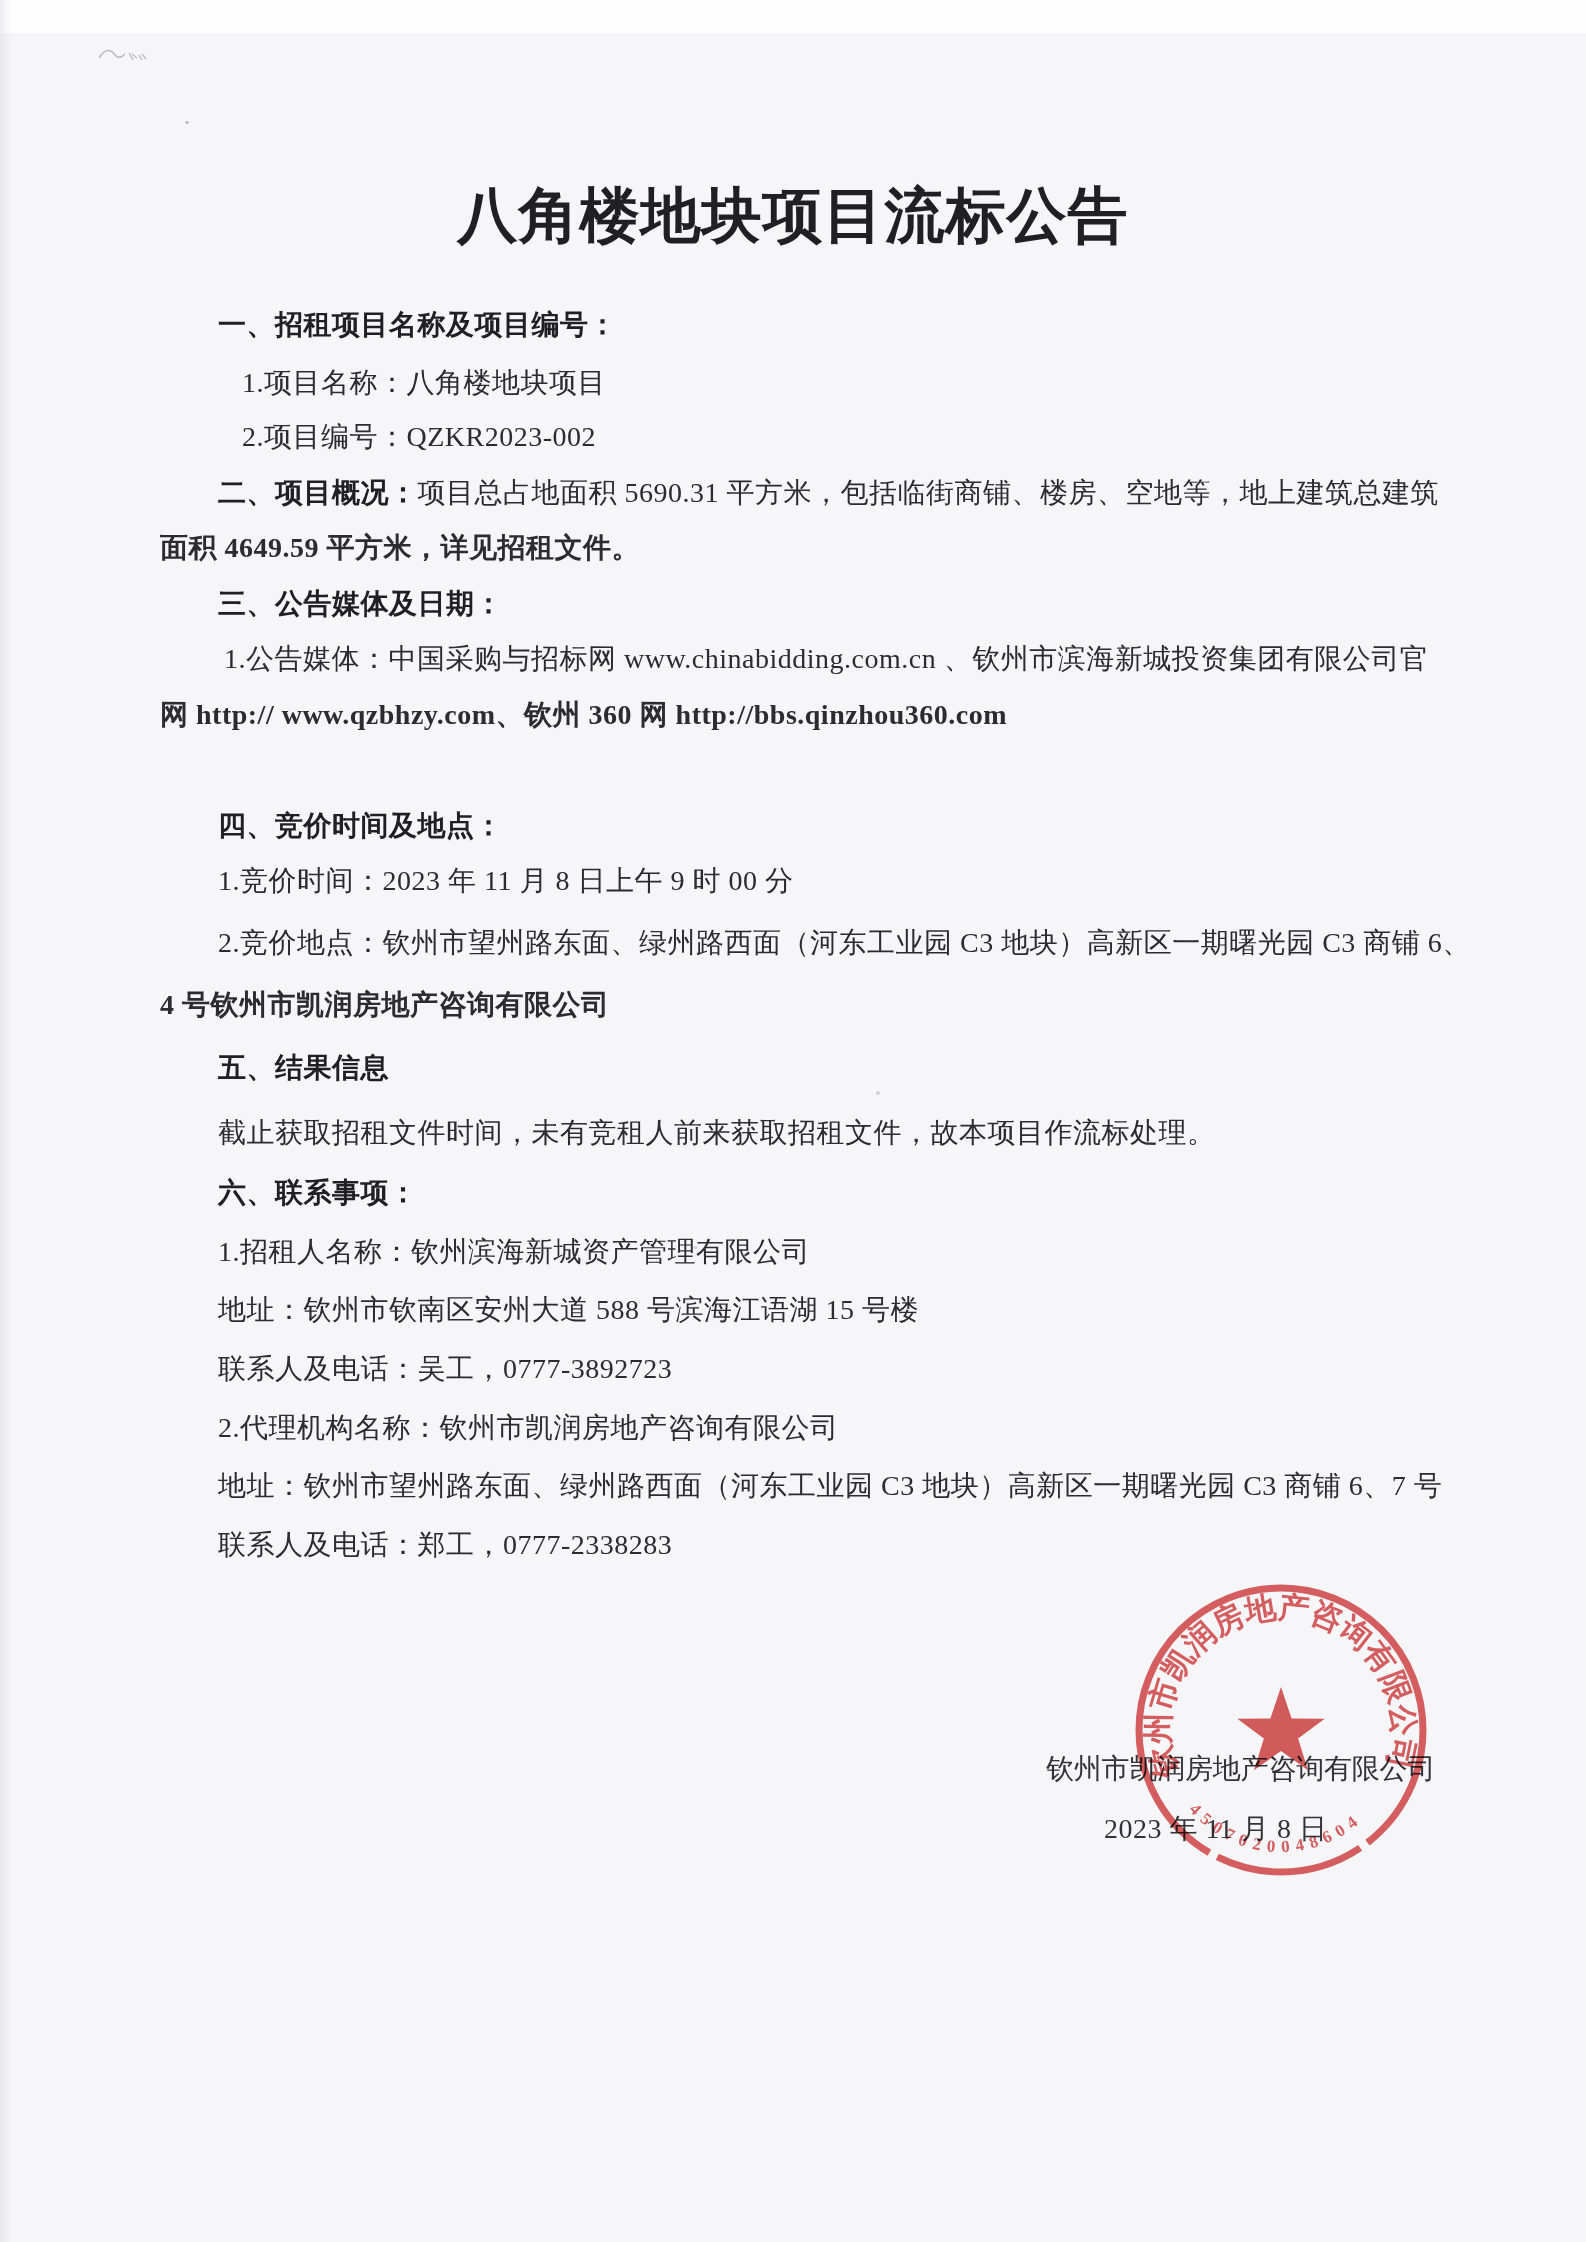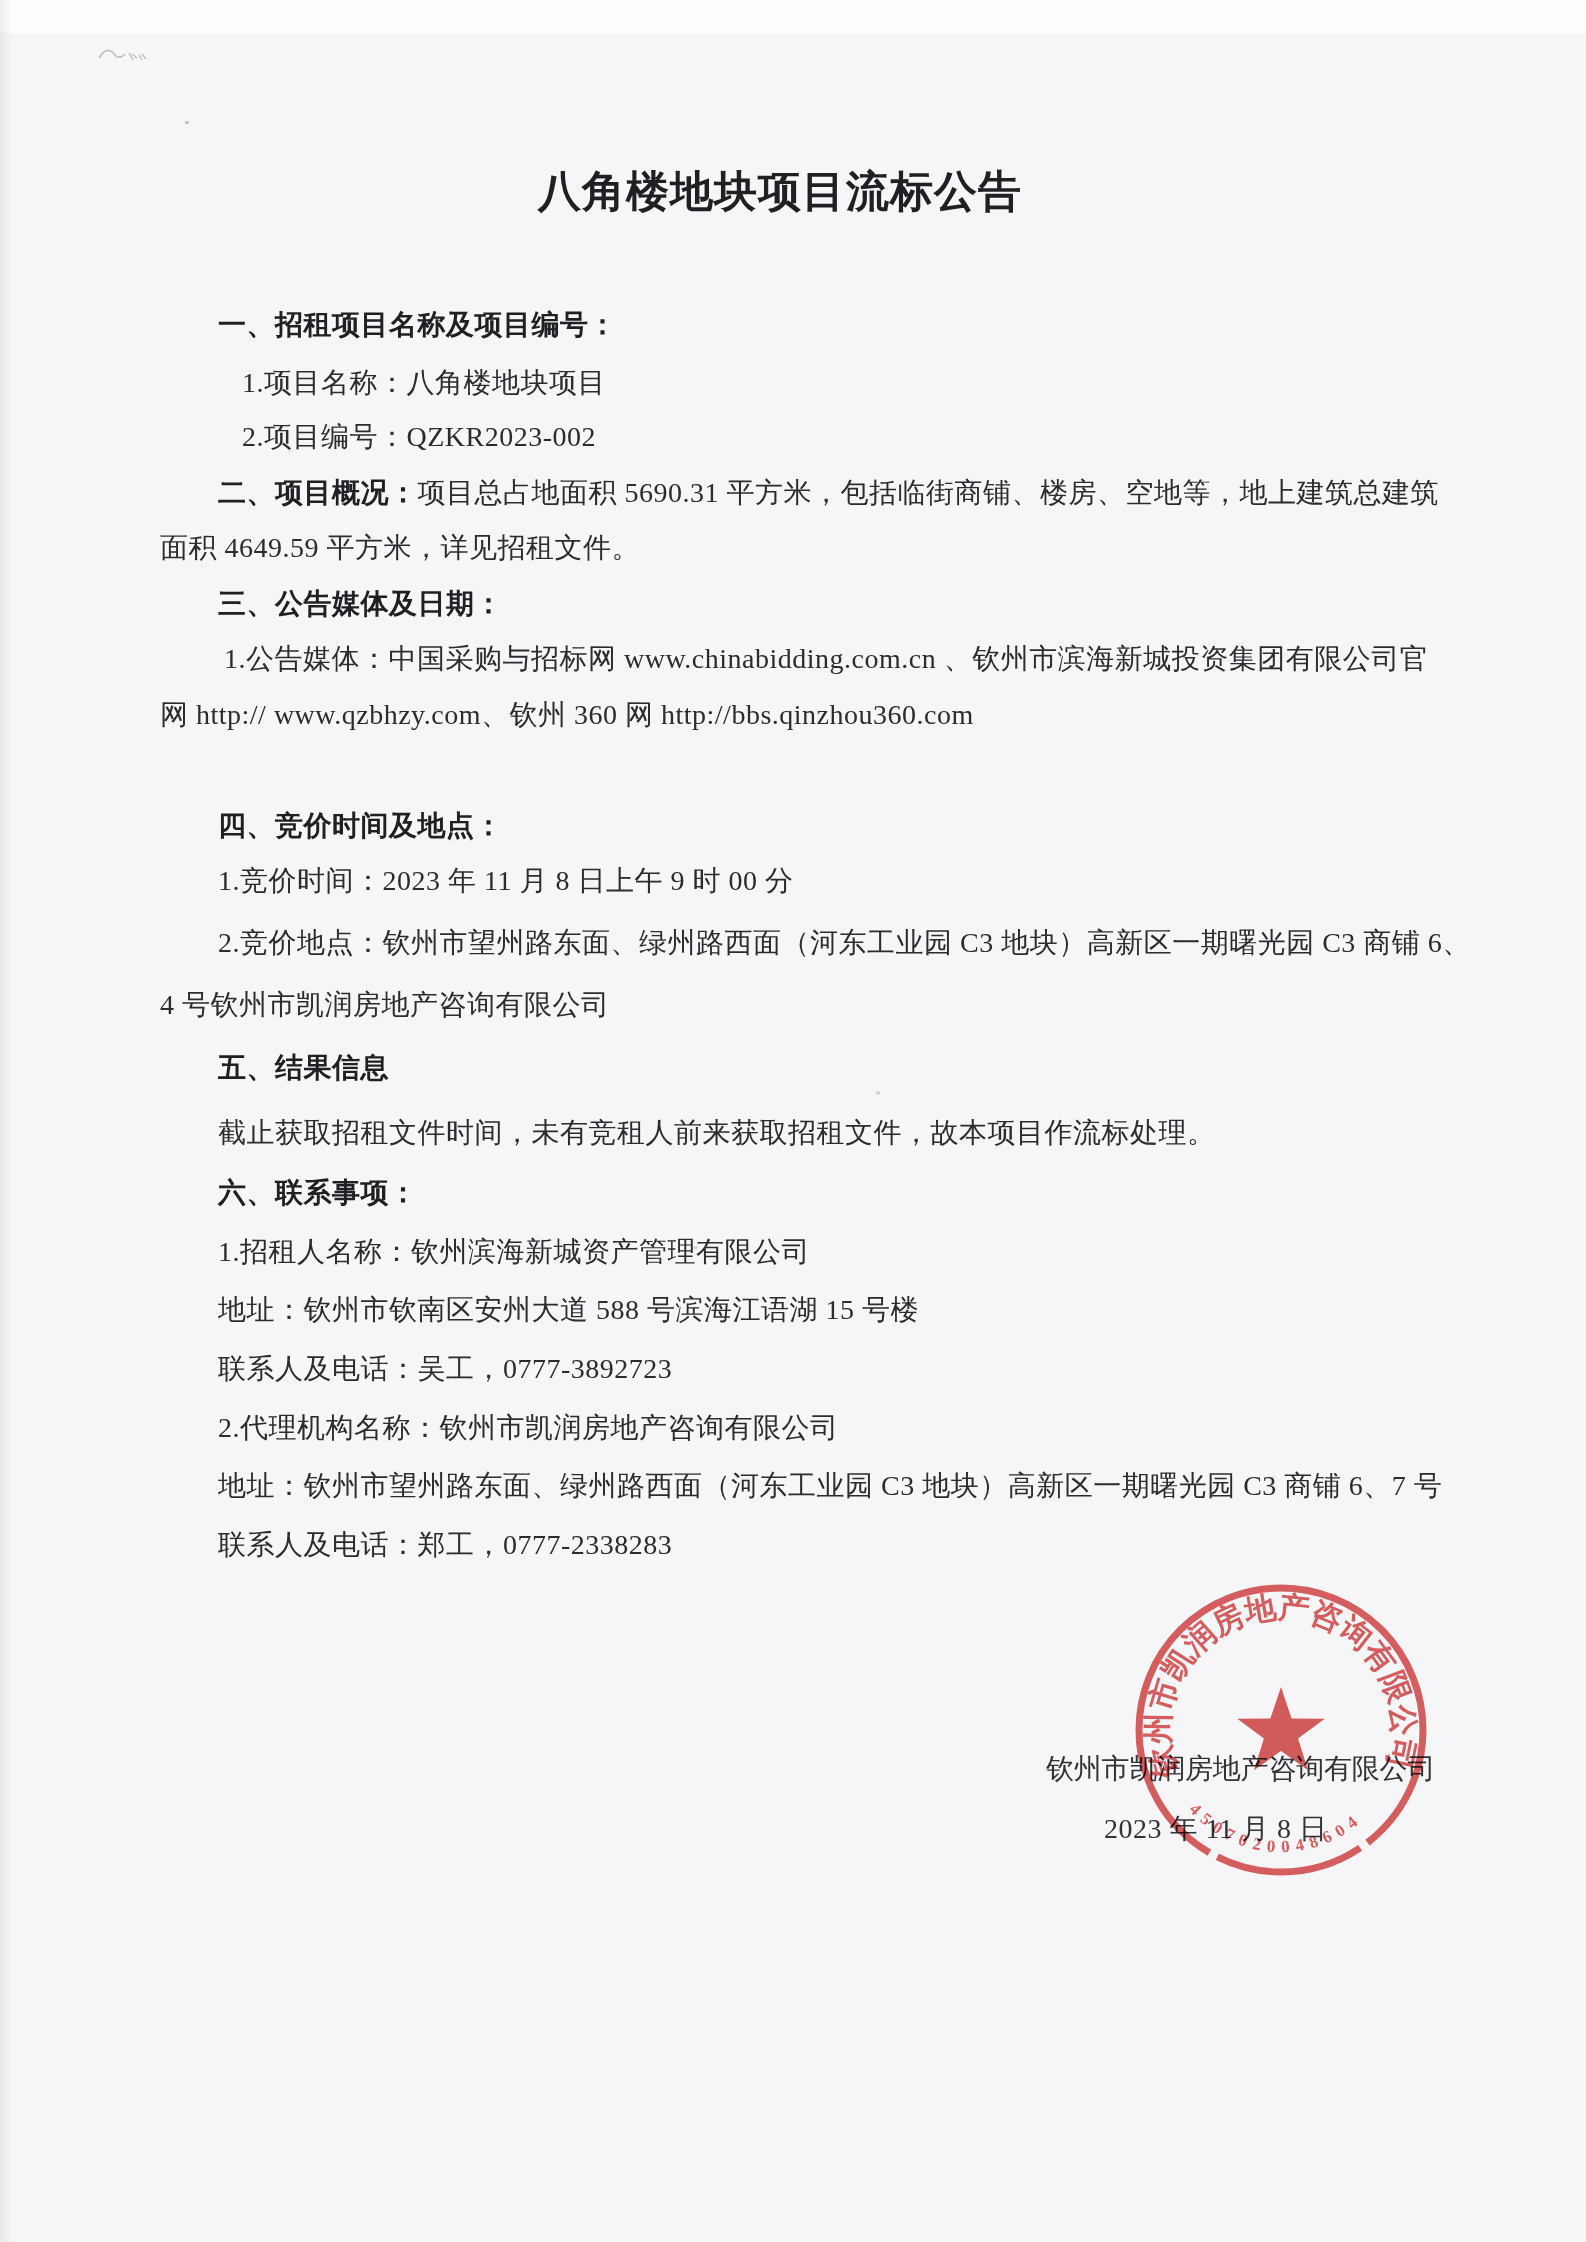--- a/index.html
+++ b/index.html
@@ -14,31 +14,31 @@
   .top-strip{
     position:absolute;left:0;top:0;width:1586px;height:33px;
     background:#fdfdfe;
   }
   .left-edge{
     position:absolute;left:0;top:0;width:12px;height:2242px;
     background:linear-gradient(to right, rgba(110,110,122,0.10), rgba(110,110,122,0));
   }
   .title{
     position:absolute;top:163px;left:780px;transform:translateX(-50%);
-    margin:0;white-space:nowrap;
-    font-size:43px;font-weight:bold;letter-spacing:1px;color:#1f1f24;
+    margin:13px;white-space:nowrap;
+    font-size:60px;font-weight:bold;letter-spacing:1px;color:#1f1f24;
     font-family:"Liberation Serif","DejaVu Serif",serif;
   }
   .line{
     position:absolute;white-space:nowrap;
     font-size:28px;line-height:1.25;letter-spacing:0.5px;
     color:#2b2b30;
   }
   .bold{font-weight:bold;color:#202024;}
-  .ind0{left:160px;}
+  .ind0{left:160px;font-weight:bold;}
   .ind2{left:218px;}
   .ind2b{left:224px;text-align:center;}
   .ind3{left:242px;}
   .sig{
     position:absolute;white-space:nowrap;color:#323237;
     font-size:28px;letter-spacing:0.5px;
   }
   .sig-company{top:1750px;left:1046px;letter-spacing:-0.2px;}
   .sig-date{top:1810px;left:1104px;text-align:right;}
   .seal{

